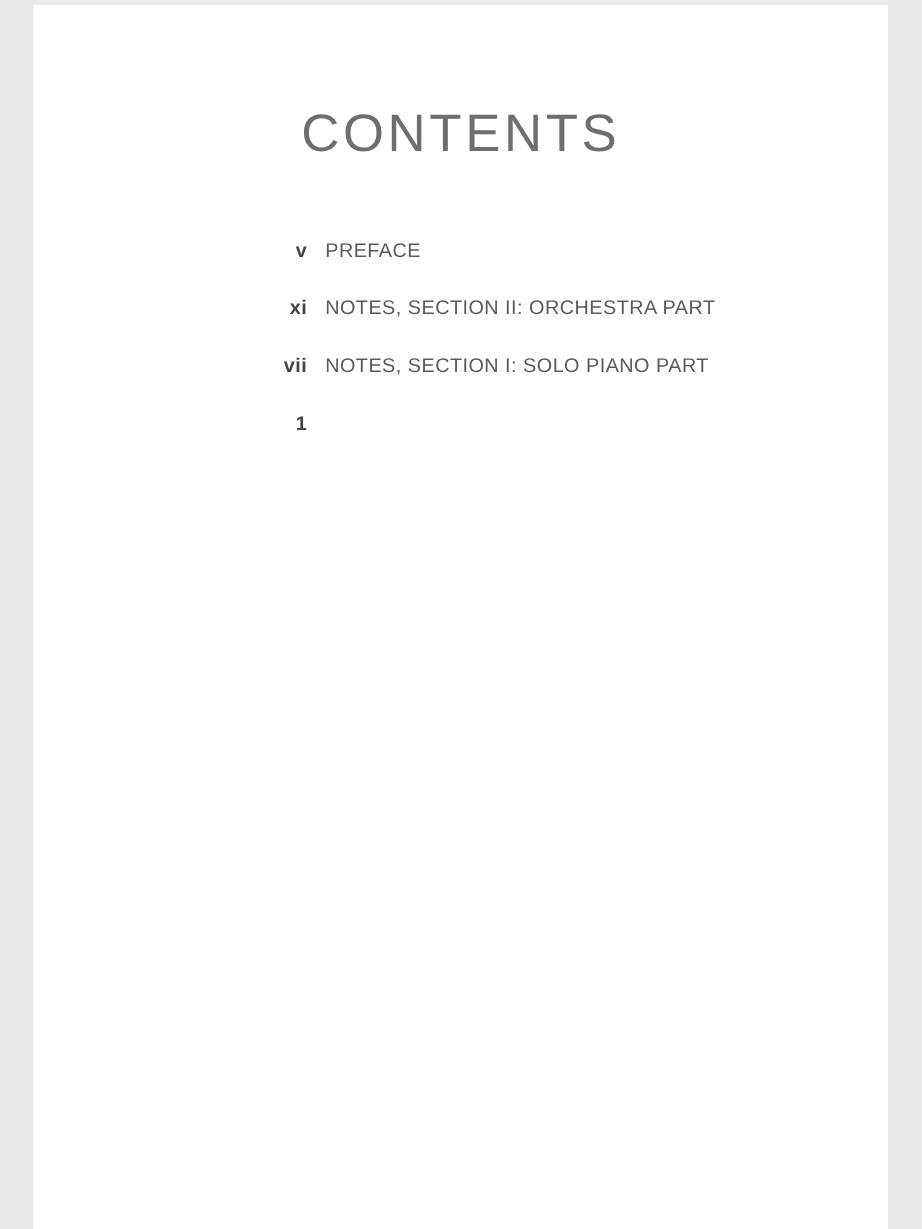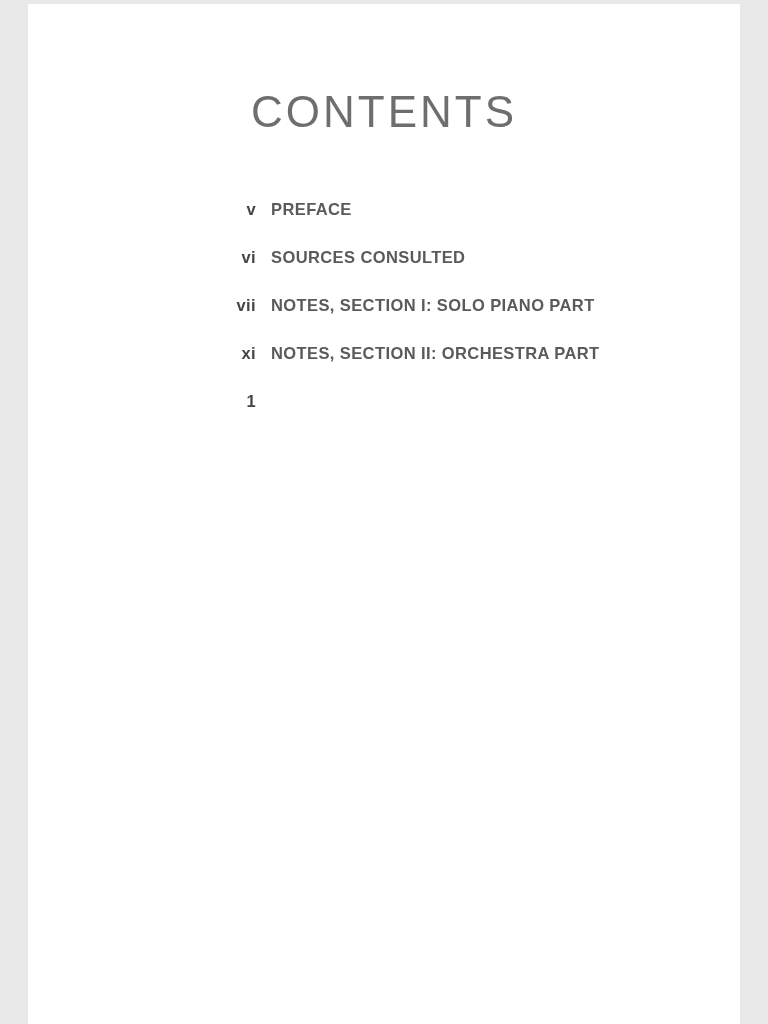--- a/index.html
+++ b/index.html
@@ -42,50 +42,46 @@
     font-size:16.5px;
     line-height:22px;
     letter-spacing:0.4px;
   }
   .toc-page{
     text-align:right;
     font-weight:700;
     color:var(--entry-page-color);
   }
   .toc-title{
-    font-weight:700;
+    font-weight:400;
     color:var(--entry-title-color);
     white-space:pre-line;
   }
 </style>
 </head>
 <body>
 
 <div class="page">
   <div class="contents-title">CONTENTS</div>
 
   <div class="toc">
   <div class="toc-row">
     <div class="toc-page">v</div>
     <div class="toc-title">PREFACE</div>
   </div>
 
+
   <div class="toc-row">
-    <div class="toc-page">vi</div>
-    <div class="toc-title">SOURCES CONSULTED</div>
+    <div class="toc-page">xi</div>
+    <div class="toc-title">NOTES, SECTION II: ORCHESTRA PART</div>
   </div>
 
   <div class="toc-row">
     <div class="toc-page">vii</div>
     <div class="toc-title">NOTES, SECTION I: SOLO PIANO PART</div>
-  </div>
-
-  <div class="toc-row">
-    <div class="toc-page">xi</div>
-    <div class="toc-title">NOTES, SECTION II: ORCHESTRA PART</div>
   </div>
 
 
   <div class="toc-row">
     <div class="toc-page">1</div>
   </div>
 </div>
 </div>
 
 </body></html>

